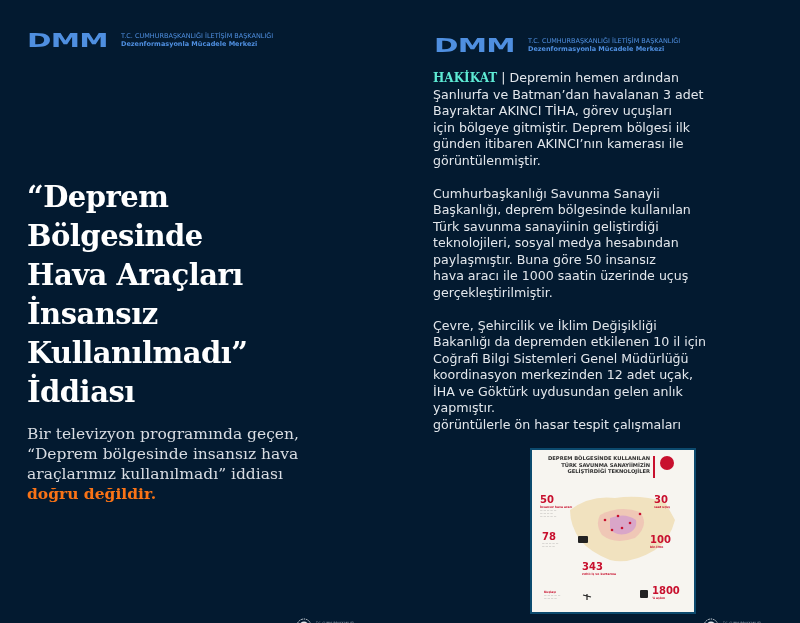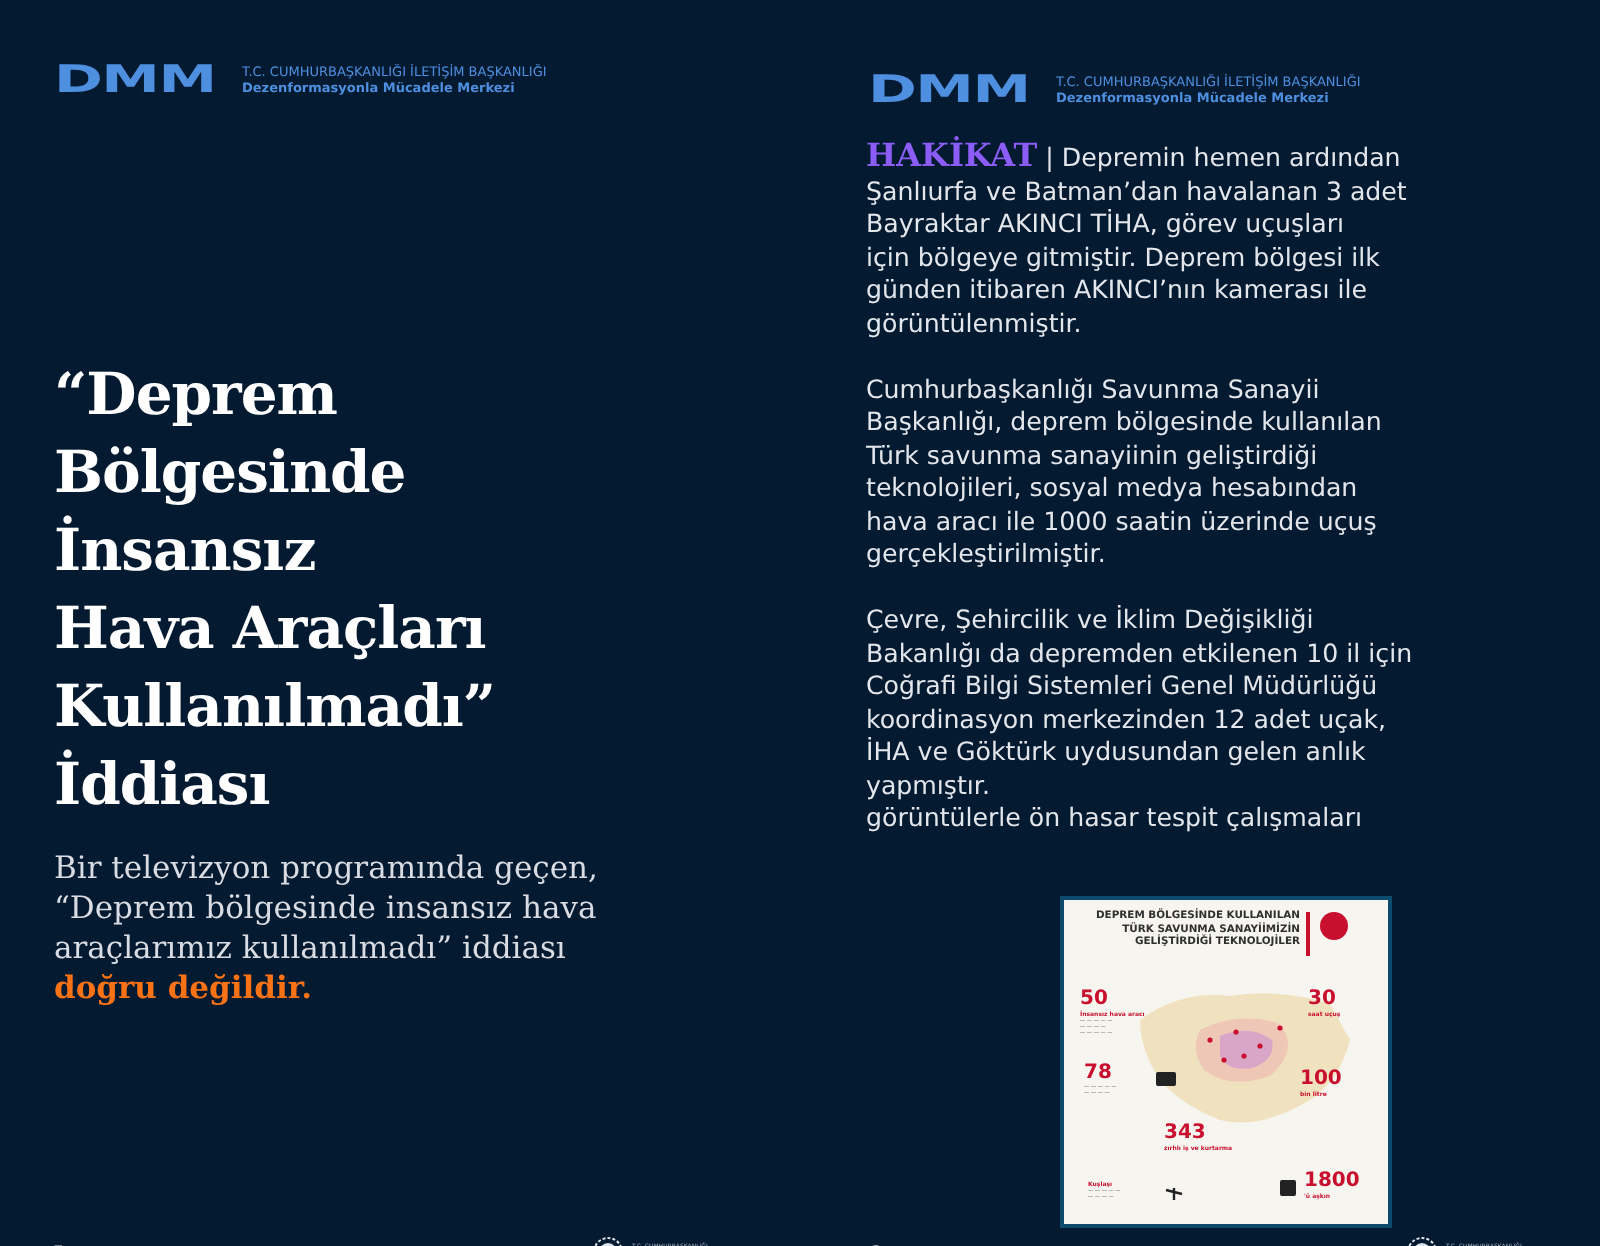--- a/index.html
+++ b/index.html
@@ -32,21 +32,21 @@
   .page.left .footer-org { left: 296px; }
   .page.right .footer-org { left: 303px; }
   .org-emblem { width: 16px; height: 16px; }
   .org-text { display: flex; flex-direction: column; line-height: 6px; }
   .org-small { font-size: 3px; color: #aab3bf; white-space: nowrap; }
   .org-name { font-family: "DejaVu Serif", serif; font-size: 6px; color: #dfe4ea; white-space: nowrap; }
 
   .body-text { position: absolute; left: 33px; top: 52px; width: 350px; font-family: "DejaVu Sans", sans-serif; font-size: 12.6px; line-height: 16.5px; color: #e3e7ec; }
   .para { margin-bottom: 16.5px; }
   .para span.ln { display: block; white-space: nowrap; }
-  .hakikat { font-family: "DejaVu Serif", serif; font-weight: bold; font-size: 16px; color: #8b5cf6; }
+  .hakikat { font-family: "DejaVu Serif", serif; font-weight: bold; font-size: 12px; color: #5eead4; }
 
   .infographic { position: absolute; left: 130px; top: 430px; width: 166px; height: 166px; background: #f7f5f0; border: 2px solid #0c4a6e; overflow: hidden; }
   .info-title { position: absolute; left: 8px; top: 5px; width: 110px; text-align: right; font-family: "DejaVu Sans", sans-serif; font-weight: bold; font-size: 5.2px; line-height: 6.5px; color: #303030; }
   .info-bar { position: absolute; left: 121px; top: 6px; width: 2px; height: 22px; background: #c8102e; }
   .info-seal { position: absolute; left: 128px; top: 6px; width: 14px; height: 14px; border-radius: 50%; background: #c8102e; }
   .info-map { position: absolute; left: 38px; top: 40px; width: 105px; height: 80px; }
   .stat { position: absolute; font-family: "DejaVu Sans", sans-serif; }
   .stat .num { font-weight: bold; color: #c8102e; font-size: 10px; line-height: 10px; }
   .stat .lbl { font-size: 3px; color: #c8102e; font-weight: bold; }
   .stat .desc { font-size: 2.6px; color: #555; line-height: 3.2px; width: 34px; }
@@ -60,22 +60,22 @@
     <div class="brand-logo">DMM</div>
     <div class="brand-text">
       <span class="brand-line1">T.C. CUMHURBAŞKANLIĞI İLETİŞİM BAŞKANLIĞI</span>
       <span class="brand-line2">Dezenformasyonla Mücadele Merkezi</span>
     </div>
   </div>
 
   <h1 class="title">
     <span>“Deprem</span>
     <span>Bölgesinde</span>
+    <span>Hava Araçları</span>
     <span>İnsansız</span>
-    <span>Hava Araçları</span>
     <span>Kullanılmadı”</span>
     <span>İddiası</span>
   </h1>
 
   <div class="lead">
     <span>Bir televizyon programında geçen,</span>
     <span>“Deprem bölgesinde insansız hava</span>
     <span>araçlarımız kullanılmadı” iddiası</span>
     <span class="bold">doğru değildir.</span>
   </div>
@@ -116,20 +116,21 @@
       <span class="ln">Bayraktar AKINCI TİHA, görev uçuşları</span>
       <span class="ln">için bölgeye gitmiştir. Deprem bölgesi ilk</span>
       <span class="ln">günden itibaren AKINCI’nın kamerası ile</span>
       <span class="ln">görüntülenmiştir.</span>
     </div>
     <div class="para">
       <span class="ln">Cumhurbaşkanlığı Savunma Sanayii</span>
       <span class="ln">Başkanlığı, deprem bölgesinde kullanılan</span>
       <span class="ln">Türk savunma sanayiinin geliştirdiği</span>
       <span class="ln">teknolojileri, sosyal medya hesabından</span>
+      <span class="ln">paylaşmıştır. Buna göre 50 insansız</span>
       <span class="ln">hava aracı ile 1000 saatin üzerinde uçuş</span>
       <span class="ln">gerçekleştirilmiştir.</span>
     </div>
     <div class="para">
       <span class="ln">Çevre, Şehircilik ve İklim Değişikliği</span>
       <span class="ln">Bakanlığı da depremden etkilenen 10 il için</span>
       <span class="ln">Coğrafi Bilgi Sistemleri Genel Müdürlüğü</span>
       <span class="ln">koordinasyon merkezinden 12 adet uçak,</span>
       <span class="ln">İHA ve Göktürk uydusundan gelen anlık</span>
       <span class="ln">yapmıştır.</span>

